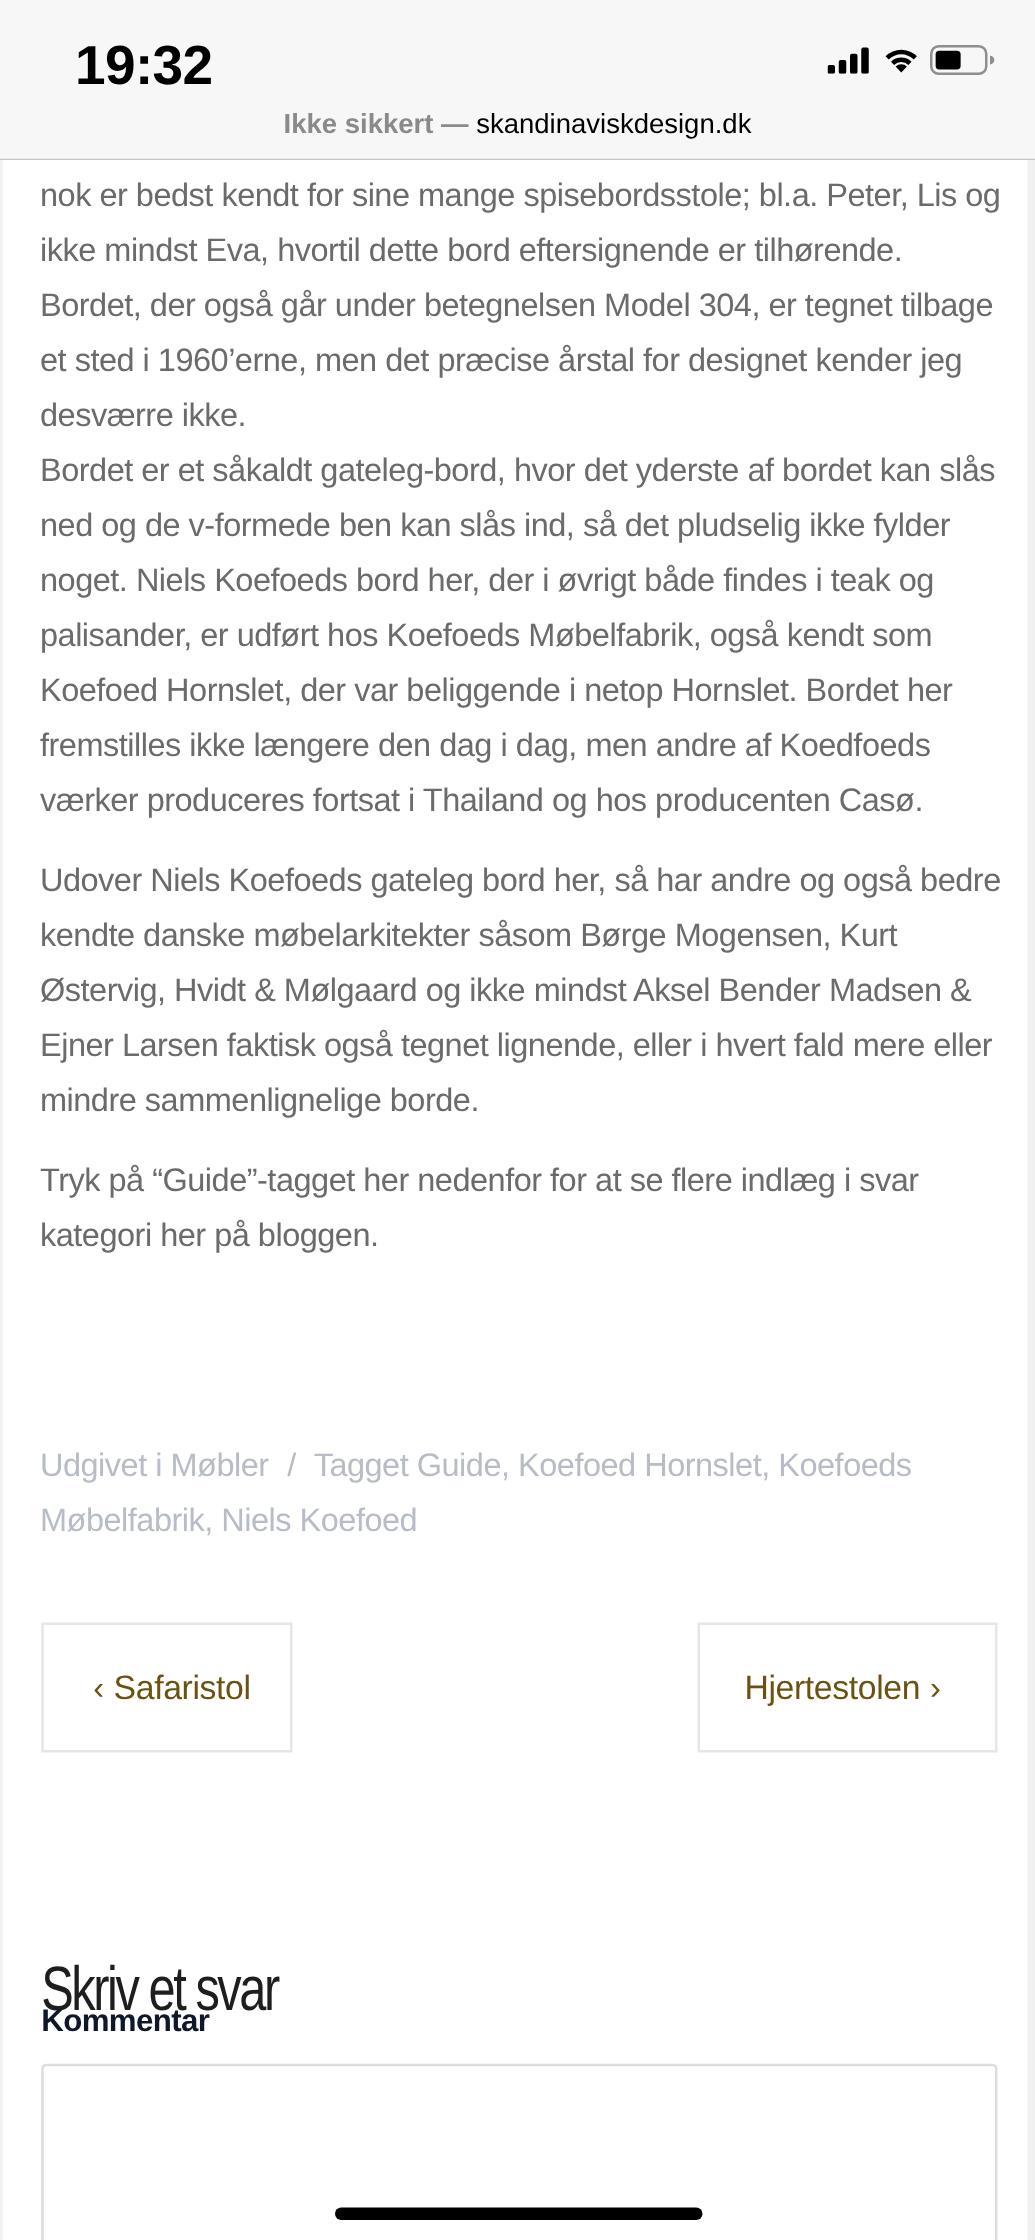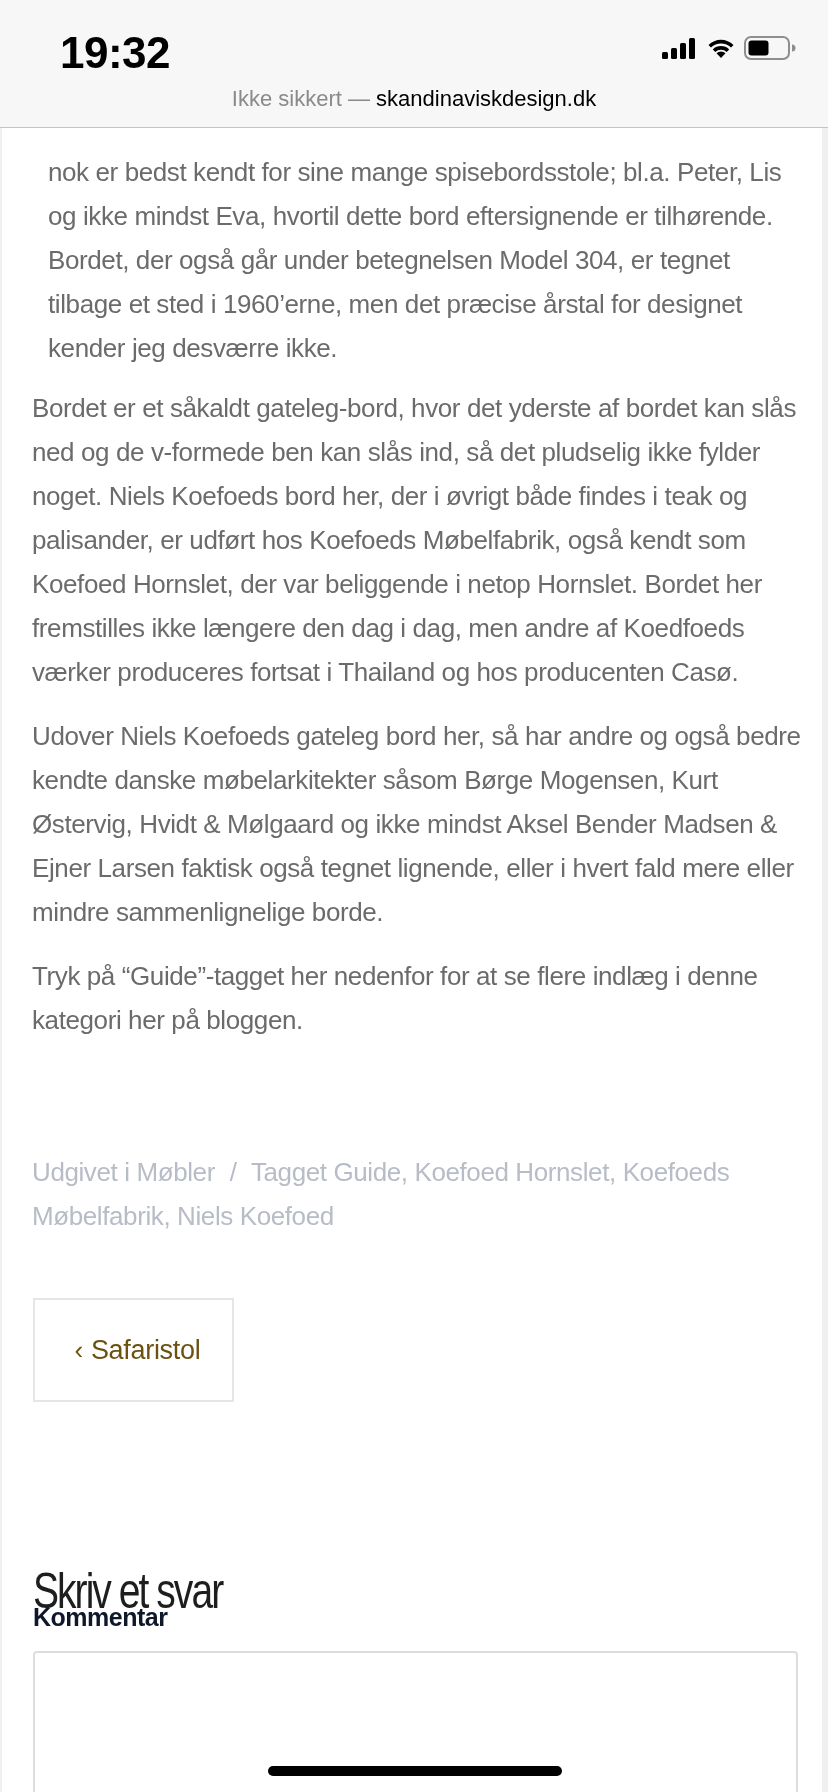--- a/index.html
+++ b/index.html
@@ -11,21 +11,21 @@
     .page {
       position: absolute; left: 2px; top: 0; width: 820px; height: 1792px;
       background: #ffffff;
     }
     .content {
       position: absolute; left: 30px; top: 108px; width: 770px;
       color: #6b6b6b; font-size: 26px; line-height: 44px;
       letter-spacing: -0.4px;
     }
     .content p { margin: 0 0 20px 0; }
-    .content p.tight { margin: 16px; }
+    .content p.tight { margin: 0; }
     .content p.italic { font-style: italic; }
     .meta {
       position: absolute; left: 30px; top: 1150px; width: 780px;
       color: #b7bcc6; font-size: 26px; line-height: 44px;
       letter-spacing: -0.4px;
     }
     .meta .sep { margin: 0 8px; }
     .nav-btn {
       position: absolute; top: 1298px; height: 104px;
       border: 2px solid #e6e6e6; box-sizing: border-box; background: #fff;
@@ -57,52 +57,56 @@
     }
     .time {
       position: absolute; left: 60px; top: 28px; font-size: 44px; font-weight: bold;
       color: #000; letter-spacing: -0.5px;
     }
     .status-icons { position: absolute; right: 32px; top: 36px; display: flex; align-items: center; gap: 8px; }
     .url {
       position: absolute; left: 0; top: 86px; width: 828px; text-align: center;
       font-size: 22px; color: #000;
     }
-    .url .insecure { color: #8a8a8a; }
+    .url .insecure { color: #8a8a8a; font-weight: bold; }
     .home-indicator {
       position: absolute; left: 268px; top: 1766px; width: 294px; height: 10px;
       background: #000; border-radius: 5px; z-index: 20;
     }
   </style>
 </head>
 <body>
 
 <div class="page">
   <div class="content">
     <p class="tight" style="margin-top:-18px;">mindre ukendte danske arkitekt Niels Koefoed, der trods alt</p>
     <p class="tight">nok er bedst kendt for sine mange spisebordsstole; bl.a. Peter, Lis og ikke mindst Eva, hvortil dette bord eftersignende er tilhørende. Bordet, der også går under betegnelsen Model 304, er tegnet tilbage et sted i 1960’erne, men det præcise årstal for designet kender jeg desværre ikke.</p>
     <p>Bordet er et såkaldt gateleg-bord, hvor det yderste af bordet kan slås ned og de v-formede ben kan slås ind, så det pludselig ikke fylder noget. Niels Koefoeds bord her, der i øvrigt både findes i teak og palisander, er udført hos Koefoeds Møbelfabrik, også kendt som Koefoed Hornslet, der var beliggende i netop Hornslet. Bordet her fremstilles ikke længere den dag i dag, men andre af Koedfoeds værker produceres fortsat i Thailand og hos producenten Casø.</p>
     <p>Udover Niels Koefoeds gateleg bord her, så har andre og også bedre kendte danske møbelarkitekter såsom Børge Mogensen, Kurt Østervig, Hvidt &amp; Mølgaard og ikke mindst Aksel Bender Madsen &amp; Ejner Larsen faktisk også tegnet lignende, eller i hvert fald mere eller mindre sammenlignelige borde.</p>
-    <p>Tryk på “Guide”-tagget her nedenfor for at se flere indlæg i denne kategori her på bloggen.</p>
+    <p>Tryk på “Guide”-tagget her nedenfor for at se flere indlæg i svar kategori her på bloggen.</p>
   </div>
 
   <div class="meta">
     <span>Udgivet i</span>
     <a>Møbler</a>
     <span class="sep">/</span>
     <span>Tagget</span>
     <a>Guide</a><span>, </span>
     <a>Koefoed Hornslet</a><span>, </span>
     <a>Koefoeds Møbelfabrik</a><span>, </span>
     <a>Niels Koefoed</a>
   </div>
 
   <div class="nav-btn nav-prev">
     <span class="chev">‹</span>
     <span>Safaristol</span>
+  </div>
+  <div class="nav-btn nav-next">
+    <span>Hjertestolen</span>
+    <span class="chev">›</span>
   </div>
 
   <h2 class="reply-title">Skriv et svar</h2>
   <label class="comment-label">Kommentar</label>
   <textarea class="comment-box" style=""></textarea>
 </div>
 
 <div class="chrome">
   <div class="time">19:32</div>
   <div class="status-icons">

